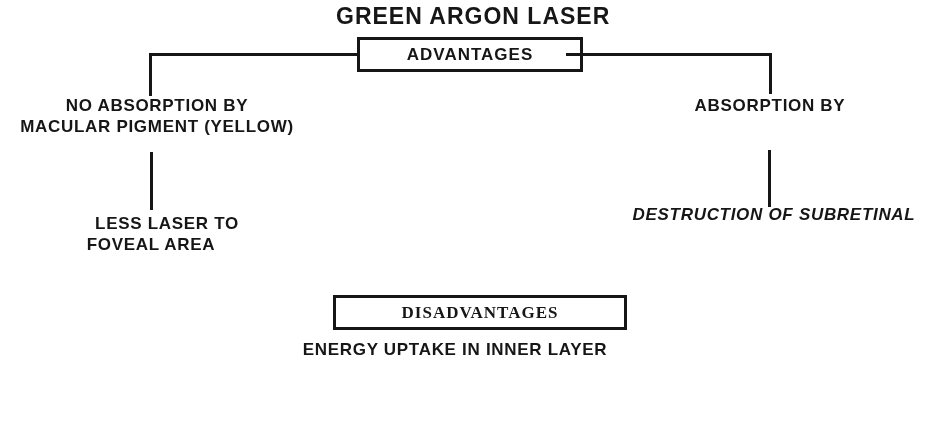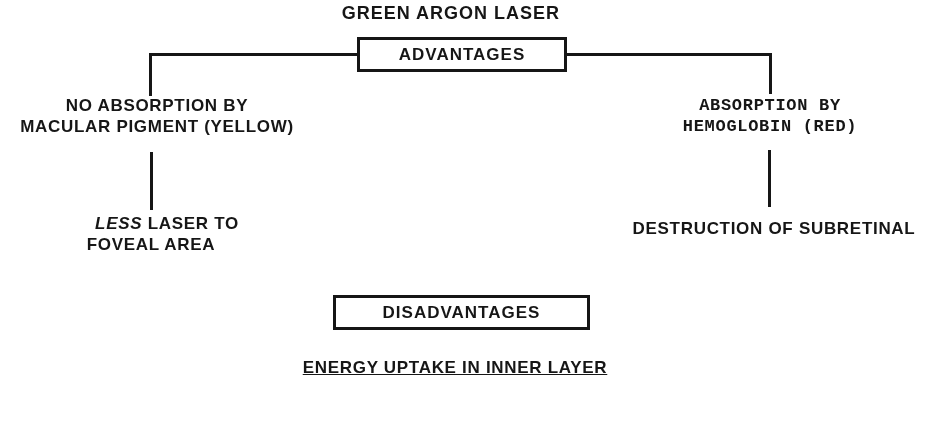--- a/index.html
+++ b/index.html
@@ -21,37 +21,37 @@
   .v-right2{left:768px;top:150px;width:3px;height:57px;}
 
   .box{
     position:absolute;
     border:3px solid #161616;
     box-sizing:border-box;
     display:flex;align-items:center;justify-content:center;
     font-size:17px;letter-spacing:1px;white-space:nowrap;
     background:#ffffff;
   }
-  .adv-box{left:357px;top:37px;width:210px;height:35px;}
-  .dis-box{left:333px;top:295px;width:257px;height:35px;}
+  .adv-box{left:357px;top:37px;width:226px;height:35px;}
+  .dis-box{left:333px;top:295px;width:294px;height:35px;font-family:Liberation Serif, serif;}
 
   .title{
-    position:absolute;left:326px;top:3px;width:234px;
-    text-align:right;font-size:18px;letter-spacing:1px;white-space:nowrap;
+    position:absolute;left:336px;top:3px;width:234px;
+    text-align:right;font-size:23px;letter-spacing:1px;white-space:nowrap;
   }
   .txt{
     position:absolute;text-align:center;
     font-size:17px;line-height:21px;letter-spacing:0.7px;white-space:nowrap;
   }
   .l-cause {left:-2px;top:95px;width:318px;}
   .l-effect{left:-4px;top:213px;width:310px;}
-  .r-cause {left:611px;top:95px;width:318px;font-family:Liberation Mono, monospace;}
-  .r-effect{left:615px;top:218px;width:318px;}
-  .bottom-text{left:288px;top:357px;width:334px;text-decoration:underline;}
-  .it{font-style:italic;margin-left:32px;}
+  .r-cause {left:611px;top:95px;width:318px;}
+  .r-effect{left:615px;top:204px;width:318px;font-style:italic;}
+  .bottom-text{left:288px;top:339px;width:334px;}
+  .it{margin-left:32px;}
 </style>
 </head>
 <body>
 
 <div class="diagram">
 
   <div class="title">GREEN ARGON LASER</div>
 
   <div class="box adv-box">
     <span>ADVANTAGES</span>
@@ -69,21 +69,20 @@
     <div>MACULAR PIGMENT (YELLOW)</div>
   </div>
 
   <div class="txt l-effect">
     <div><span class="it">LESS</span> <span>LASER TO</span></div>
     <div>FOVEAL AREA</div>
   </div>
 
   <div class="txt r-cause">
     <div>ABSORPTION BY</div>
-    <div>HEMOGLOBIN (RED)</div>
   </div>
 
   <div class="txt r-effect">
     <div>DESTRUCTION OF SUBRETINAL</div>
   </div>
 
   <div class="box dis-box">
     <span>DISADVANTAGES</span>
   </div>
 

